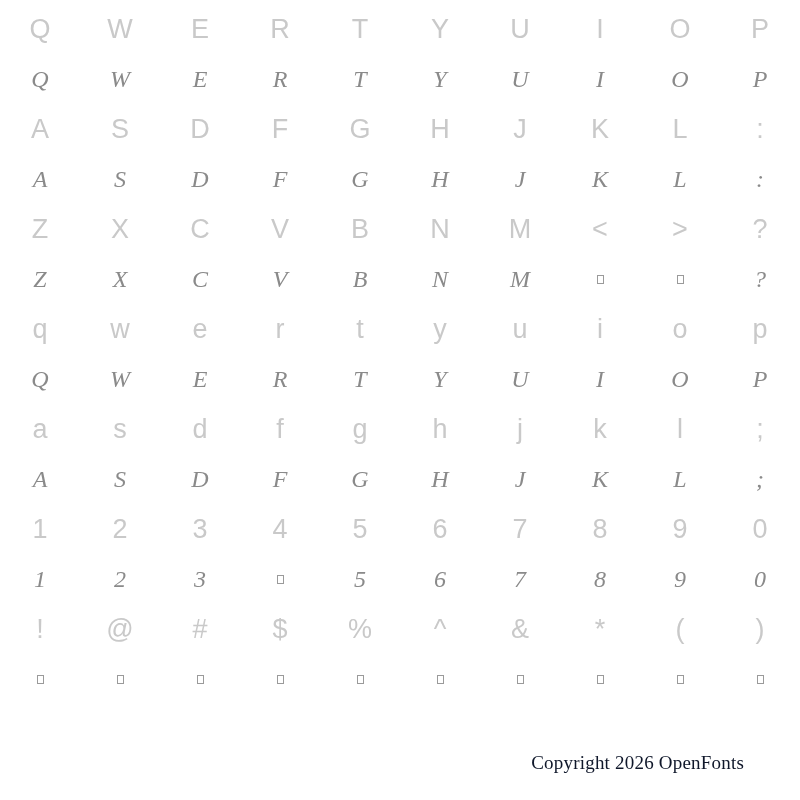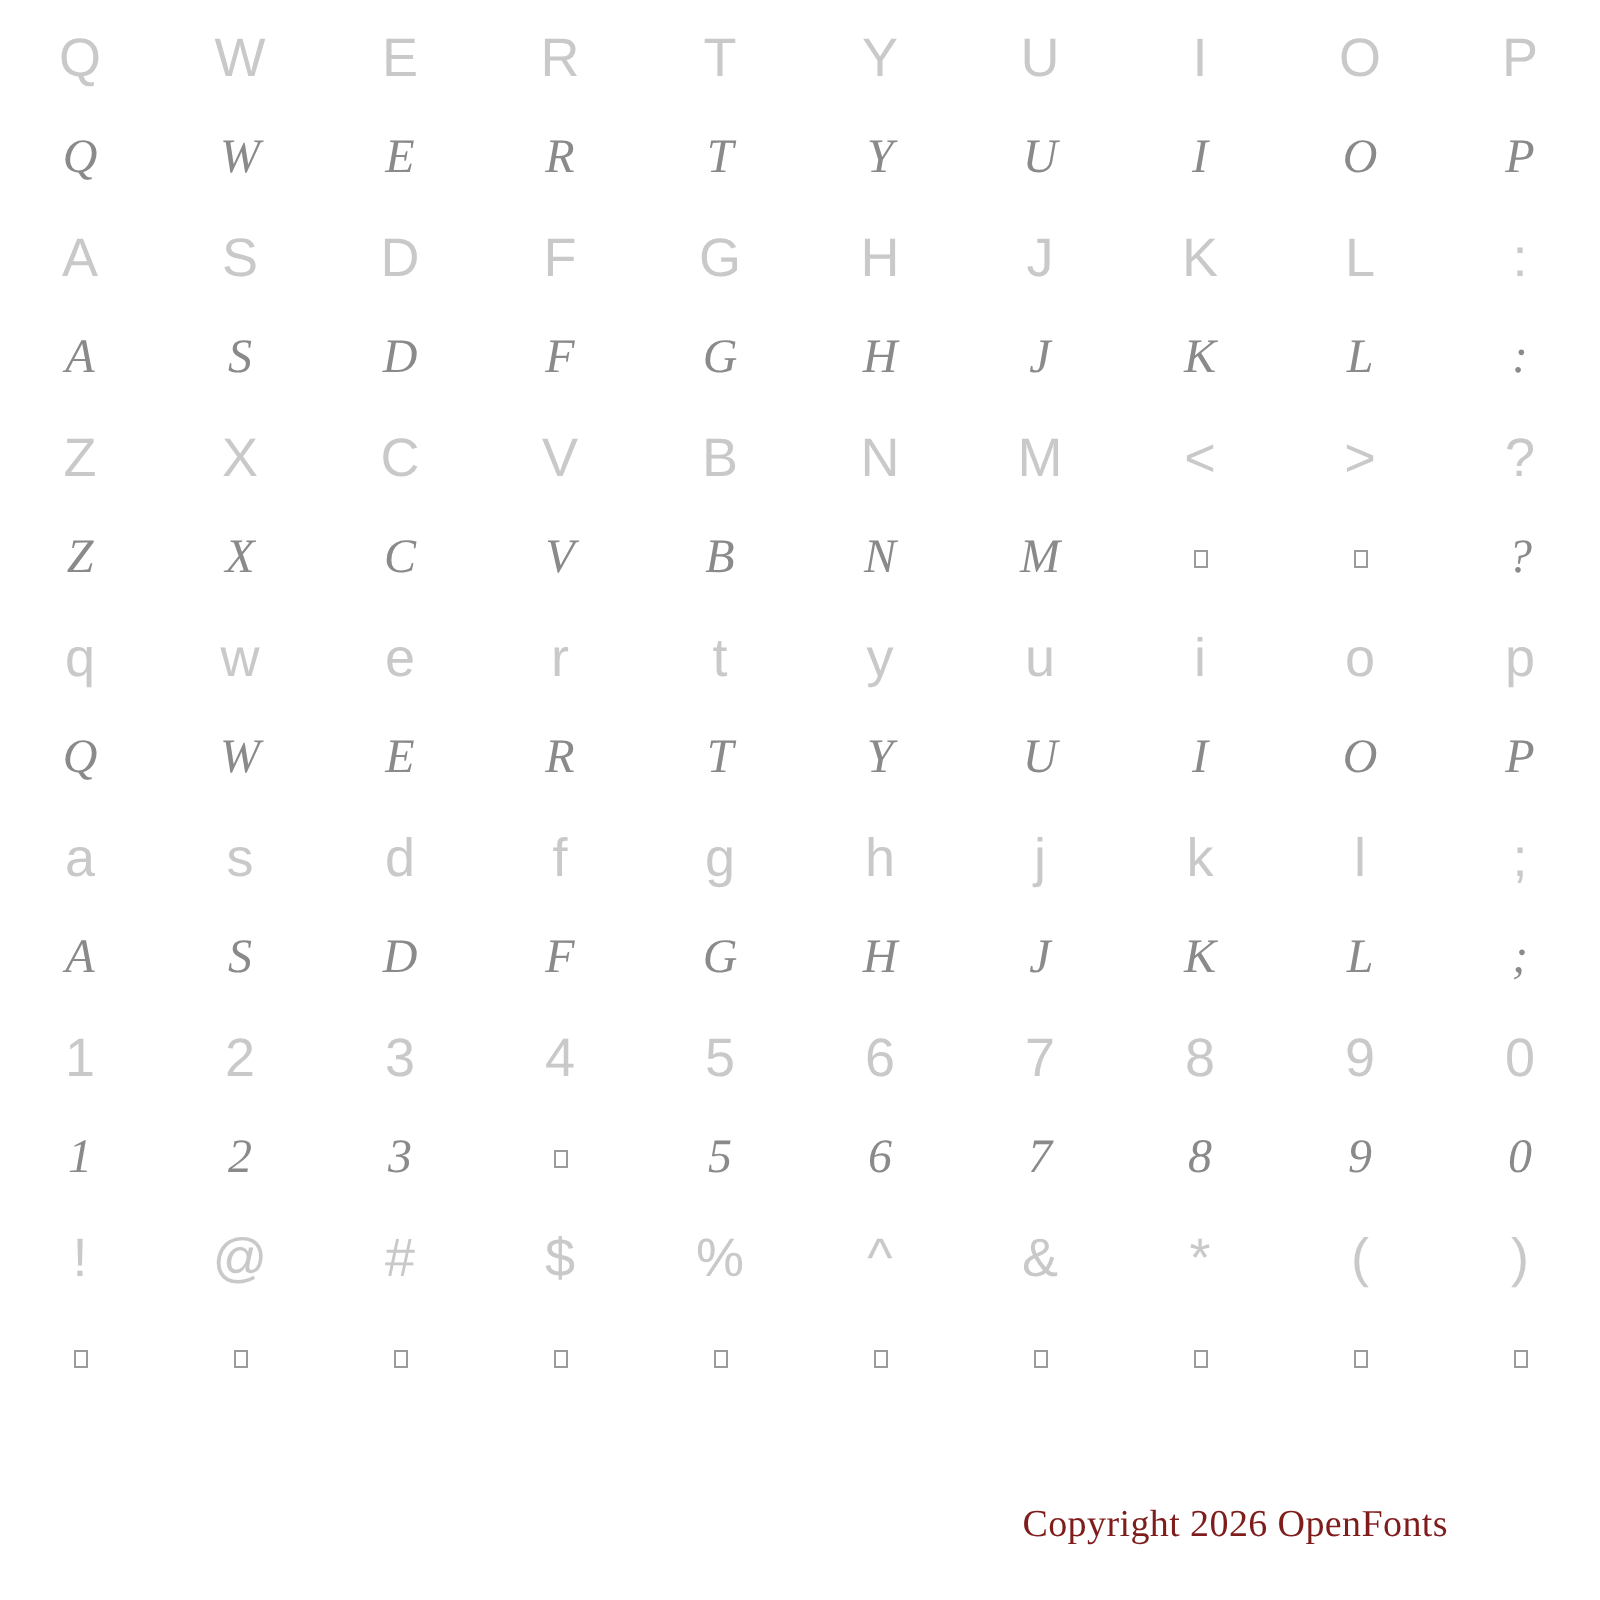--- a/index.html
+++ b/index.html
@@ -73,24 +73,24 @@
     margin-top: -4px;
     border: 1px solid #9a9a9a;
     box-sizing: border-box;
   }
   .copyright {
     position: absolute;
     left: 0;
     right: 0;
     bottom: 26px;
     text-align: right;
-    padding-right: 76px;
+    padding-right: 56px;
     font-family: "Liberation Serif", serif;
     font-size: 19px;
-    color: #7f1d1d;
+    color: #0f172a;
     letter-spacing: 0.2px;
   }
 </style>
 </head>
 <body>
 
 <div id="specimen">
   <div class="grid">
       <div class="row sans">
         <div class="cell">Q</div>

